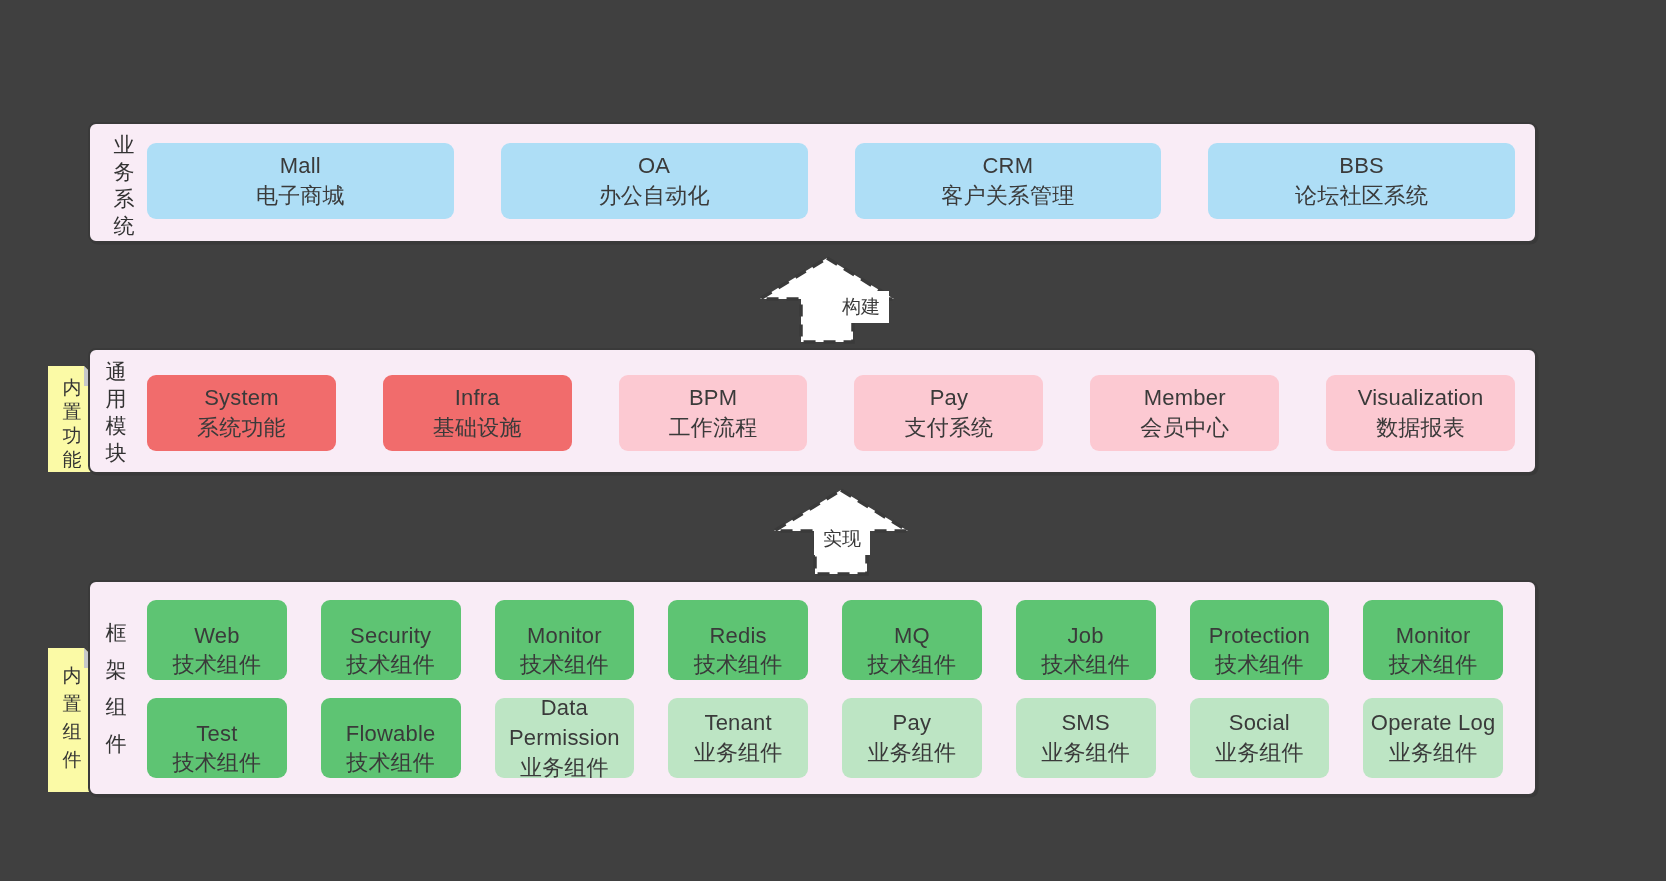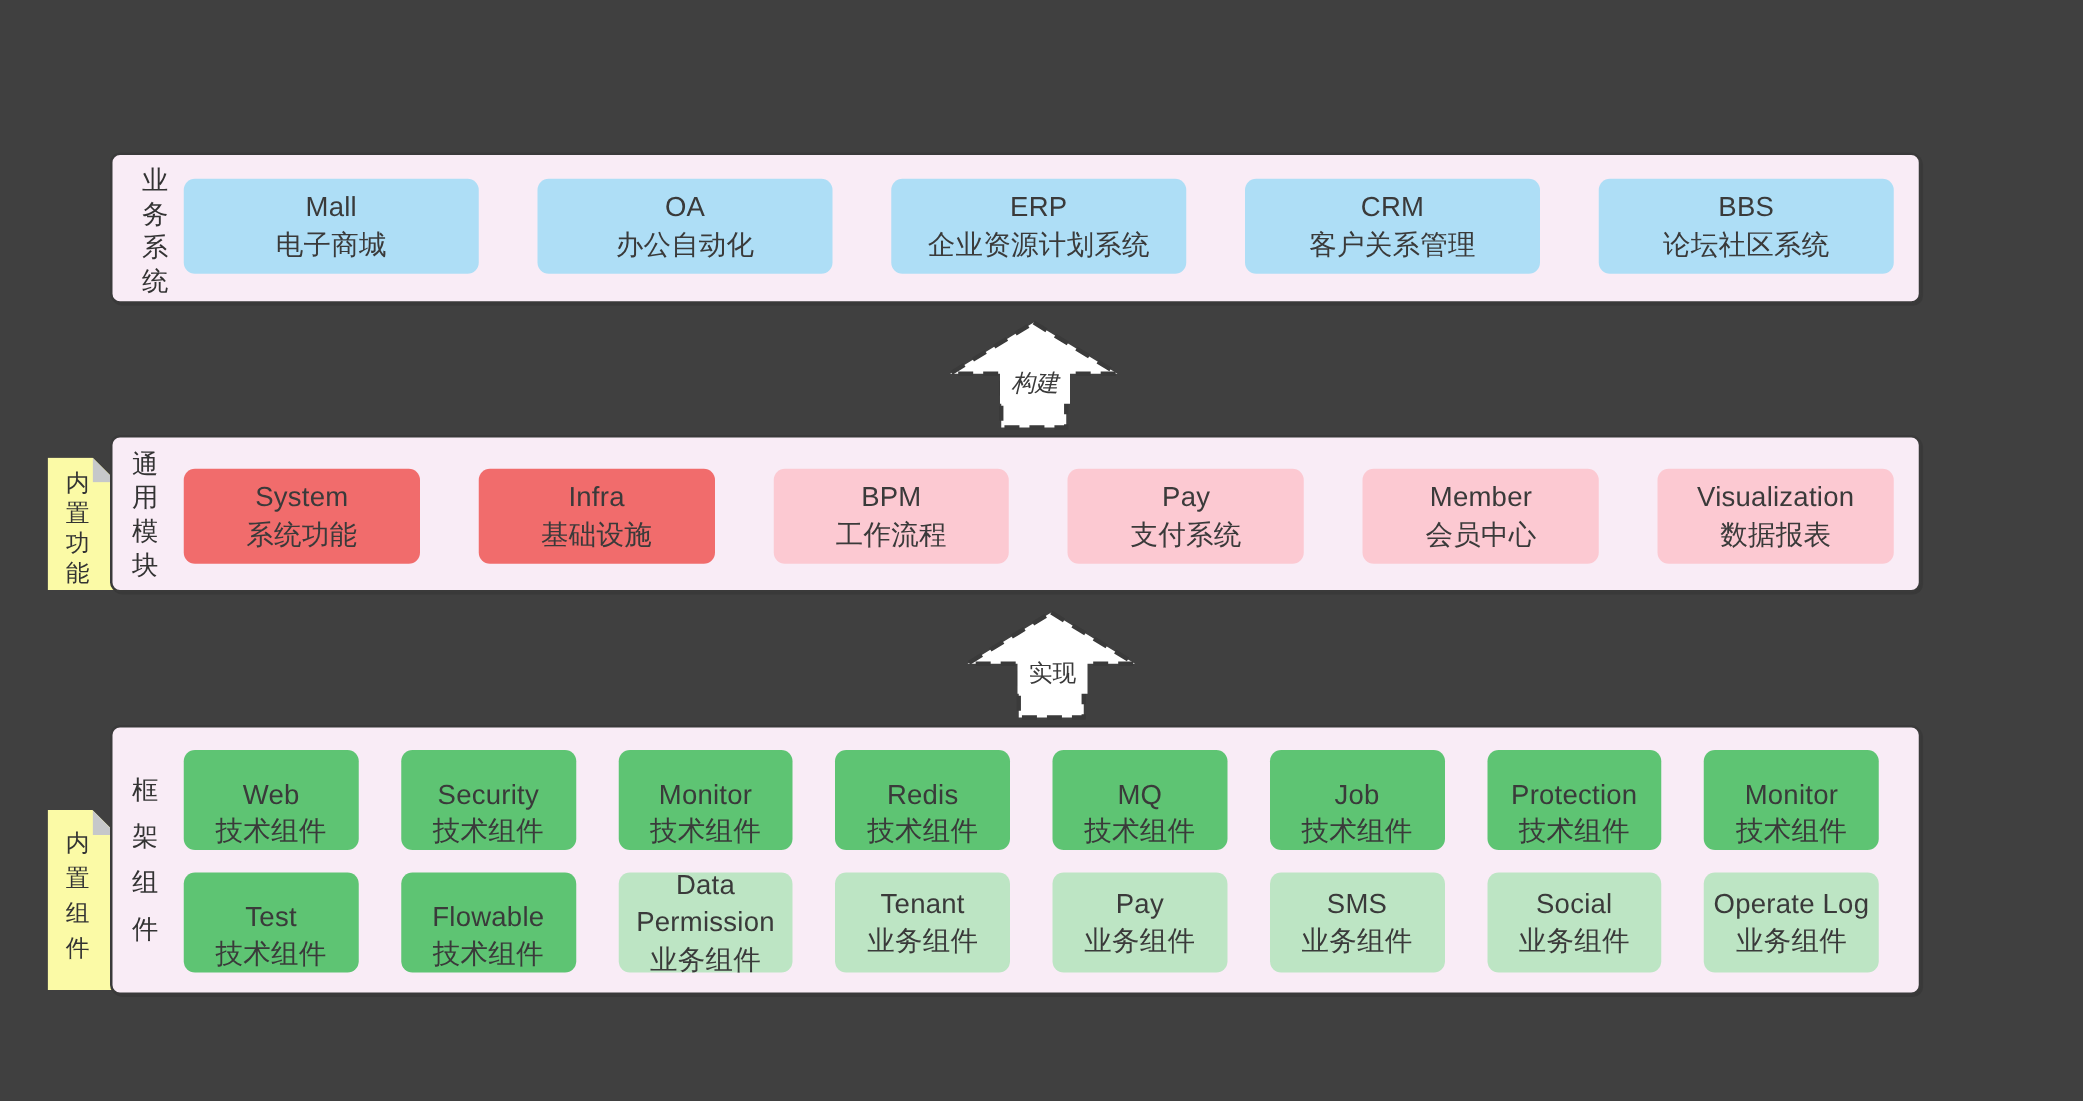--- a/index.html
+++ b/index.html
@@ -38,62 +38,59 @@
   .box span { display:block; }
   .blue       { background:#aedef6; }
   .red        { background:#f16c6c; }
   .pink       { background:#fcc9d2; }
   .green      { background:#5ec473;justify-content:flex-end; }
   .lightgreen { background:#bde5c4; }
 
   .note {
     position:absolute; width:56px; background:#fbfaa6; z-index:0;
     clip-path:polygon(0 0, calc(100% - 20px) 0, 100% 20px, 100% 100%, 0 100%);
+    margin-left:10px;
   }
   #note-modules    { left:38px; top:366px; height:106px; }
   #note-components { left:38px; top:648px; height:144px; }
   .fold {
     position:absolute; top:0; right:0; width:20px; height:20px;
     background:#c6c8ca; clip-path:polygon(0 0, 100% 100%, 0 100%);
   }
   .ntext {
     position:absolute; left:13px; top:10px; width:22px; font-size:19px;
     line-height:24px; word-break:break-all; text-align:center; color:#333;
   }
   #note-components .ntext { top:14px; line-height:28px; }
 
   .arrow { position:absolute; z-index:0; }
   #arrow-build { left:756px; top:254px; }
   #arrow-impl  { left:770px; top:486px; }
   .arrow-label {
     position:absolute; z-index:2; background:#ffffff; font-size:19px;
     text-align:center; padding:3px 2px; color:#3a3a3a;
   }
-  #arrow-build-label { left:800px; top:291px; width:52px;font-style:italic; }
+  #arrow-build-label { left:833px; top:291px; width:52px; }
   #arrow-impl-label  { left:814px; top:523px; width:52px; }
 </style>
 </head>
 <body>
 
 <div class="stage">
 
   <div class="container" id="c-business">
     <div class="vlabel">业务系统</div>
     <div class="hrow" id="biz-row">
       <div class="box blue">
         <span>Mall</span>
         <span>电子商城</span>
       </div>
       <div class="box blue">
         <span>OA</span>
         <span>办公自动化</span>
-      </div>
-      <div class="box blue">
-        <span>ERP</span>
-        <span>企业资源计划系统</span>
       </div>
       <div class="box blue">
         <span>CRM</span>
         <span>客户关系管理</span>
       </div>
       <div class="box blue">
         <span>BBS</span>
         <span>论坛社区系统</span>
       </div>
     </div>

